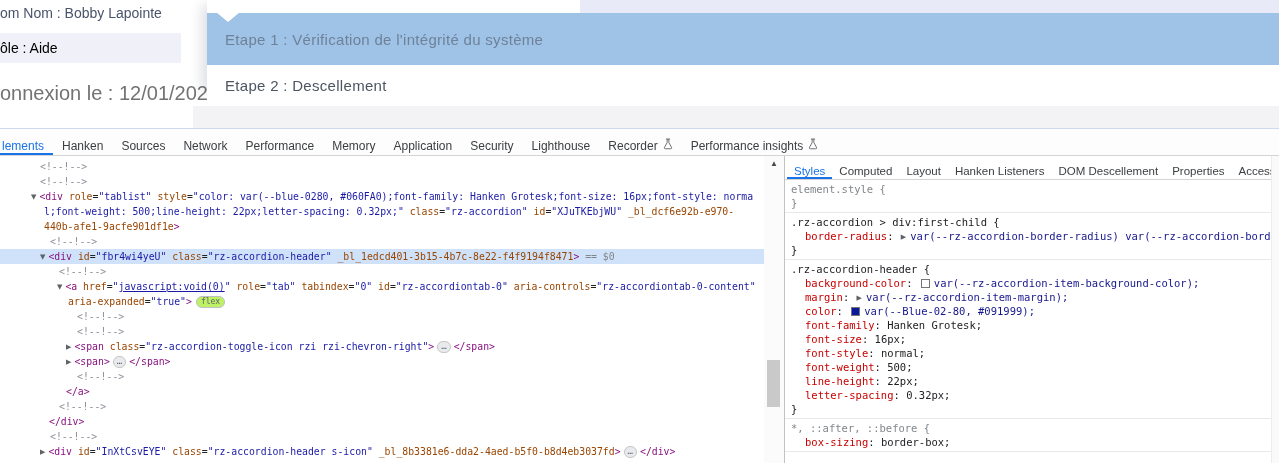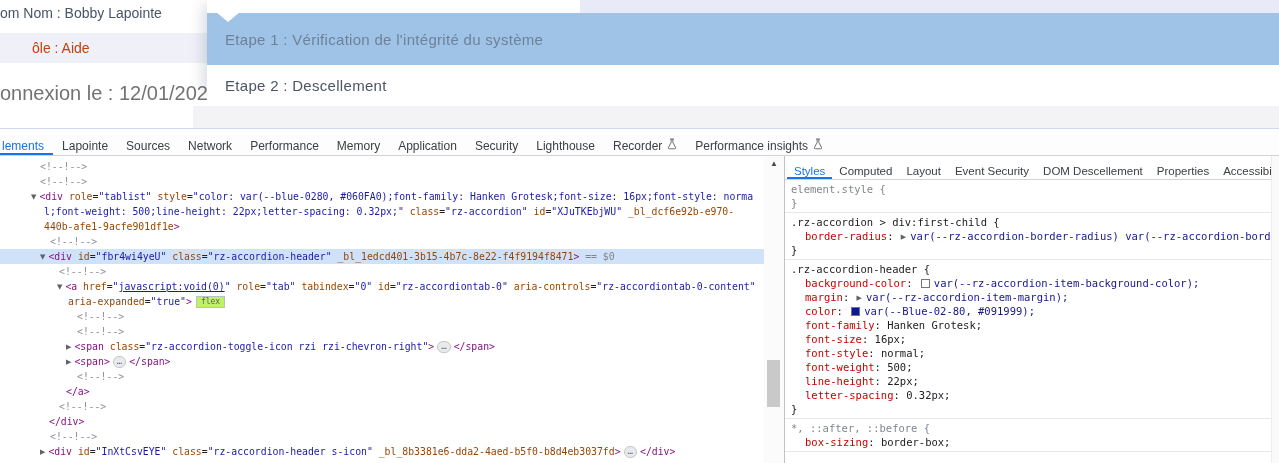--- a/index.html
+++ b/index.html
@@ -4,21 +4,21 @@
 <style>
   html,body{margin:0;padding:0;background:#fff;}
   .screen{position:relative;width:1279px;height:463px;overflow:hidden;background:#fff;
           font-family:"Liberation Sans",sans-serif;-webkit-font-smoothing:antialiased;}
 
   
   .page-area{position:absolute;top:0;left:0;width:1279px;height:129px;background:#fff;overflow:hidden;}
   .sidebar{position:absolute;top:0;left:0;width:181px;height:129px;background:#fff;}
   .sb-row1{position:absolute;top:5px;left:0;font-size:14px;color:#49536a;white-space:nowrap;}
   .sb-row2{position:absolute;top:33px;left:0;width:181px;height:30px;background:#f0f1f8;
-           line-height:30px;font-size:14px;color:#c2410c;white-space:nowrap;padding-left:32px;}
+           line-height:30px;font-size:14px;color:#000000;white-space:nowrap;}
   .sb-row3{position:absolute;top:82px;left:0;font-size:20px;color:#737373;white-space:nowrap;text-align:right;}
 
   .page-grey-strip{position:absolute;top:106px;left:193px;right:0;height:23px;background:#f3f3f5;}
 
   .popup{position:absolute;top:0;left:207px;right:0;height:86px;
          box-shadow:-5px 5px 12px rgba(40,50,80,.16);}
   .popup-top-white{position:absolute;top:0;left:0;width:373px;height:13px;background:#fff;}
   .popup-top-lav{position:absolute;top:0;left:373px;right:0;height:13px;background:#e9eaf8;}
   .notch{position:absolute;top:12px;left:9px;width:0;height:0;z-index:3;
          border-left:12px solid transparent;border-right:12px solid transparent;border-top:10px solid #fff;}
@@ -48,21 +48,21 @@
   .code-line.selected{background:#cfe2fa;}
   .tk-arrow{color:#5f6368;font-size:7px;vertical-align:1.5px;margin-right:3px;font-family:"DejaVu Sans",sans-serif;}
   .tk-tag{color:#881280;}
   .tk-attr{color:#994500;}
   .tk-p{color:#202124;}
   .tk-val{color:#1a1aa6;}
   .tk-link{color:#1a1aa6;text-decoration:underline;}
   .tk-cm{color:#8a8f98;}
   .tk-dim{color:#80868b;}
   .tk-badge{display:inline-block;font-family:"DejaVu Sans Mono",monospace;font-size:8px;line-height:10px;
-            color:#5f6368;background:#bef264;border:1px solid #bdc1c6;border-radius:0;
+            color:#5f6368;background:#bef264;border:1px solid #bdc1c6;border-radius:6px;
             padding:0 4px;margin:0 4px;vertical-align:1px;}
   .tk-dots{display:inline-block;font-size:9px;line-height:8px;color:#5f6368;background:#e8eaed;
            border:1px solid #c6c6c6;border-radius:6px;padding:0 3px 2px;margin:0 3px;vertical-align:1px;}
 
   
   .elements-scrollbar{width:20px;position:relative;background:#fbfbfb;}
   .scroll-up{position:absolute;top:3px;left:0;width:20px;text-align:center;color:#4a4a4a;font-size:8px;cursor:default;}
   .scroll-thumb{position:absolute;top:204px;left:3px;width:13px;height:47px;background:#c9c9c9;}
   .vdivider{width:1px;background:#c2c2c2;}
 
@@ -119,21 +119,21 @@
       </div>
     </div>
   </div>
 
   <div class="devtools">
     <div class="dt-tabbar" id="main-tabs">
         <div class="dt-tab active">
           <span class="">lements</span>
         </div>
         <div class="dt-tab">
-          <span class="">Lapointe</span>
+          <span class="">Hanken</span>
         </div>
         <div class="dt-tab">
           <span class="">Sources</span>
         </div>
         <div class="dt-tab">
           <span class="">Network</span>
         </div>
         <div class="dt-tab">
           <span class="">Performance</span>
         </div>
@@ -192,21 +192,21 @@
         <div class="scroll-thumb"></div>
       </div>
 
       <div class="vdivider"></div>
 
       <div class="styles-panel">
         <div class="styles-tabbar" id="styles-tabs">
             <div class="st-tab active">Styles</div>
             <div class="st-tab">Computed</div>
             <div class="st-tab">Layout</div>
-            <div class="st-tab">Event Security</div>
+            <div class="st-tab">Hanken Listeners</div>
             <div class="st-tab">DOM Descellement</div>
             <div class="st-tab">Properties</div>
             <div class="st-tab">Accessibility</div>
           </div>
         <div class="styles-rules" id="styles-rules">
             <div class="rule"><div class="rline"><span class="sel muted">element.style {</span></div><div class="rline"><span class="sel muted">}</span></div></div>
             <div class="rule"><div class="rline"><span class="sel">.rz-accordion &gt; div:first-child {</span></div><div class="rline prop"><span class="prop-name">border-radius</span><span class="prop-colon">: </span><span class="exp-arrow">▶</span><span class="v-var">var(--rz-accordion-border-radius) var(--rz-accordion-border-radi</span></div><div class="rline"><span class="sel">}</span></div></div>
             <div class="rule"><div class="rline"><span class="sel">.rz-accordion-header {</span></div><div class="rline prop"><span class="prop-name">background-color</span><span class="prop-colon">: </span><span class="swatch" style="background: rgb(255, 255, 255);"></span><span class="v-var">var(--rz-accordion-item-background-color);</span></div><div class="rline prop"><span class="prop-name">margin</span><span class="prop-colon">: </span><span class="exp-arrow">▶</span><span class="v-var">var(--rz-accordion-item-margin);</span></div><div class="rline prop"><span class="prop-name">color</span><span class="prop-colon">: </span><span class="swatch" style="background: rgb(9, 25, 153);"></span><span class="v-var">var(--Blue-02-80, #091999);</span></div><div class="rline prop"><span class="prop-name">font-family</span><span class="prop-colon">: </span><span class="v-plain">Hanken Grotesk;</span></div><div class="rline prop"><span class="prop-name">font-size</span><span class="prop-colon">: </span><span class="v-plain">16px;</span></div><div class="rline prop"><span class="prop-name">font-style</span><span class="prop-colon">: </span><span class="v-plain">normal;</span></div><div class="rline prop"><span class="prop-name">font-weight</span><span class="prop-colon">: </span><span class="v-plain">500;</span></div><div class="rline prop"><span class="prop-name">line-height</span><span class="prop-colon">: </span><span class="v-plain">22px;</span></div><div class="rline prop"><span class="prop-name">letter-spacing</span><span class="prop-colon">: </span><span class="v-plain">0.32px;</span></div><div class="rline"><span class="sel">}</span></div></div>
             <div class="rule"><div class="rline"><span class="sel muted">*, ::after, ::before {</span></div><div class="rline prop"><span class="prop-name">box-sizing</span><span class="prop-colon">: </span><span class="v-plain">border-box;</span></div></div>
           </div>

